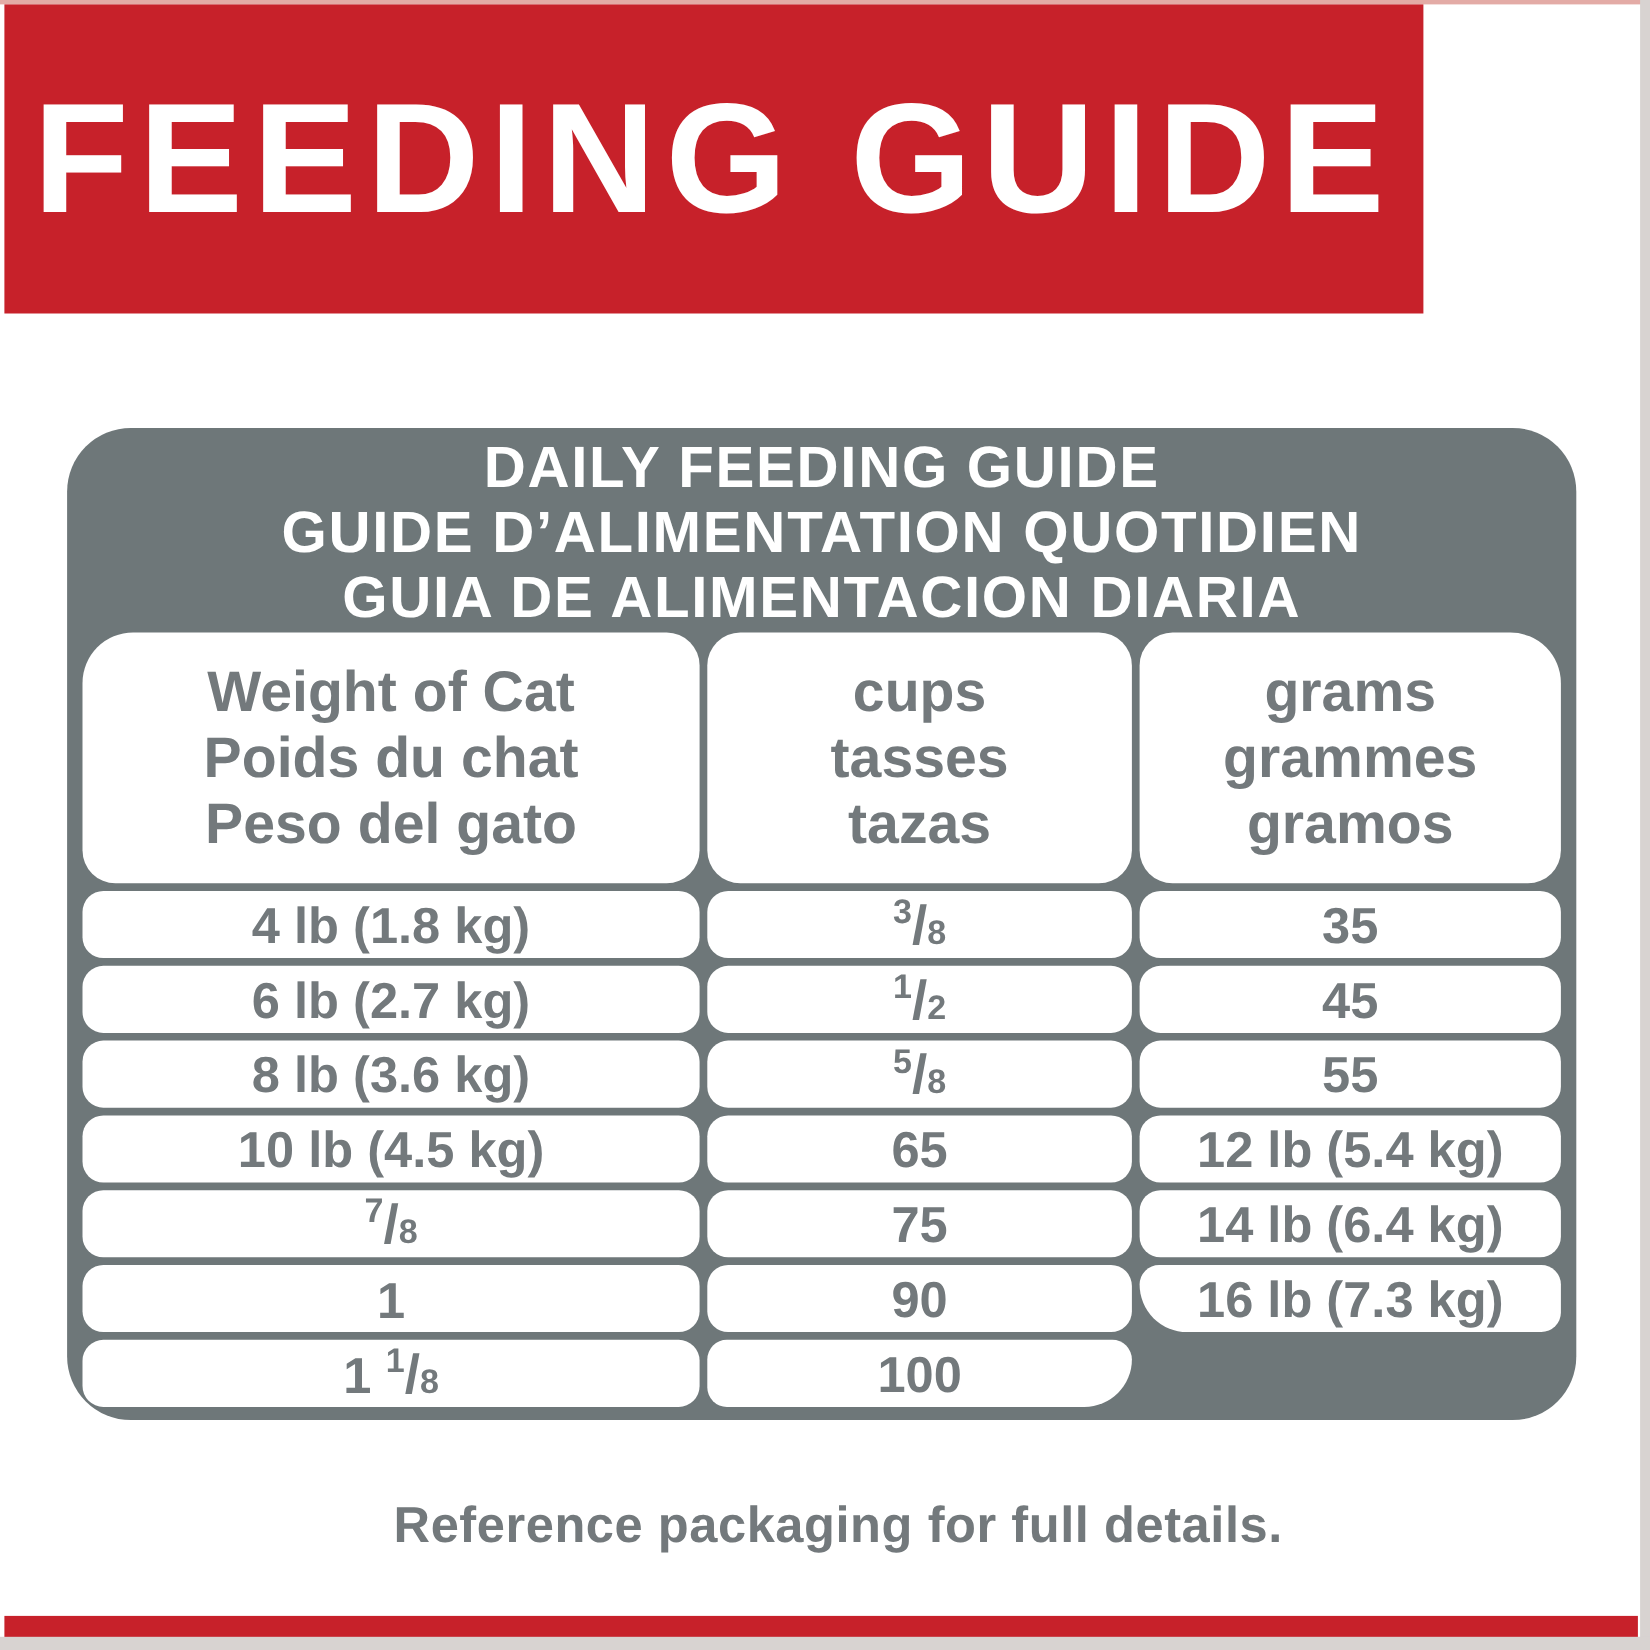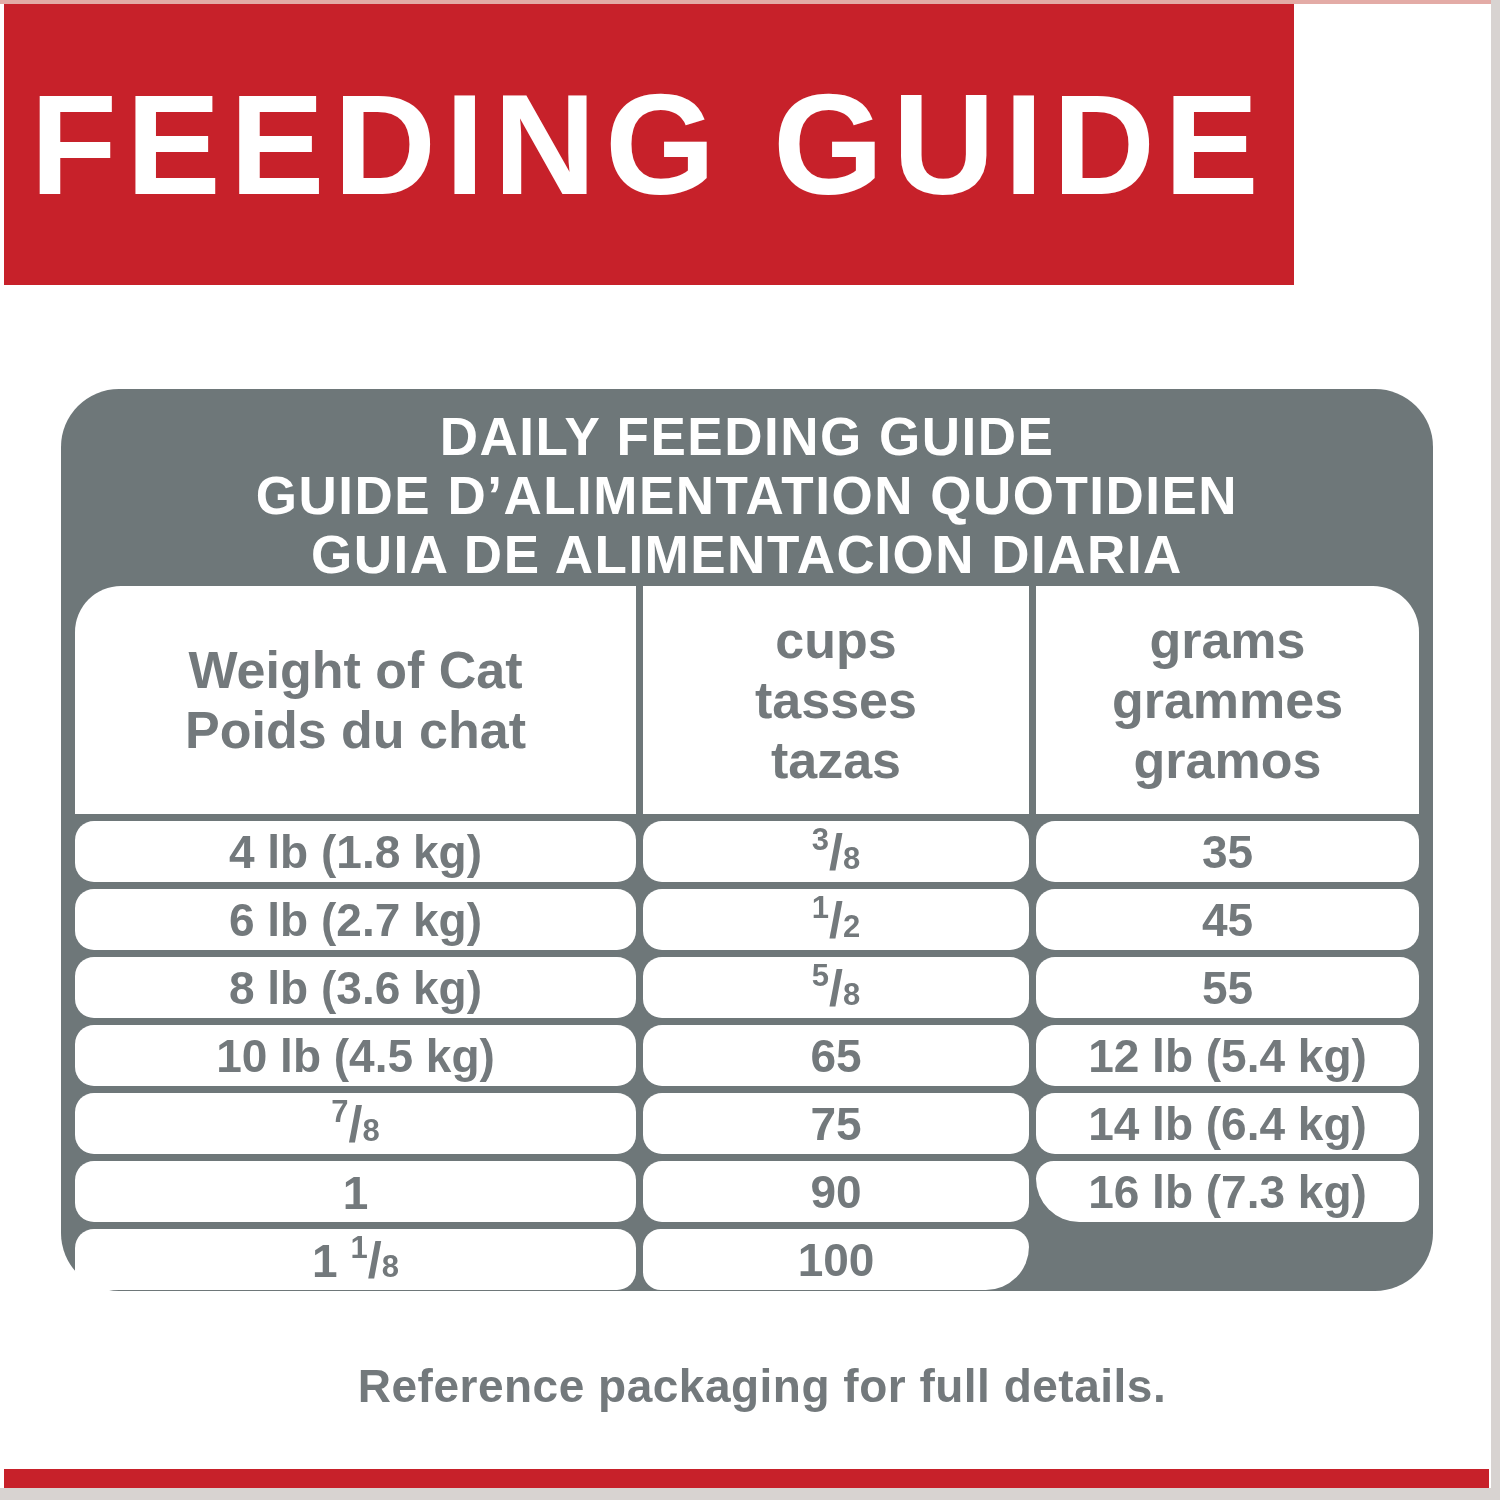--- a/index.html
+++ b/index.html
@@ -39,21 +39,21 @@
   .red-strip{
     position:absolute;left:4px;top:1469px;width:1485px;height:20px;
     background:var(--red);
   }
 
   
   .panel{
     position:absolute;left:61px;top:389px;width:1372px;height:902px;
     background:var(--panel-gray);
     border-radius:58px;
-    padding:11px 14px;
+    padding:0 14px;
   }
   .panel-title{
     height:186px;
     display:flex;flex-direction:column;justify-content:center;
     text-align:center;
     color:#ffffff;font-weight:bold;
     font-size:53px;line-height:59px;letter-spacing:1.5px;
     padding-top:4px;
     white-space:nowrap;
   }
@@ -66,21 +66,21 @@
     gap:7px;
     width:1344px;
   }
   .cell{
     background:#ffffff;
     display:flex;align-items:center;justify-content:center;
     color:var(--text-gray);
     font-weight:bold;
     white-space:nowrap;
   }
-  .head{font-size:52px;}
+  .head{font-size:52px;border-radius:30px;}
   .hlines{text-align:center;line-height:60px;}
   .data{font-size:46px;border-radius:19px;}
   .r-tl{border-top-left-radius:46px;}
   .r-tr{border-top-right-radius:46px;}
   .r-bl{border-bottom-left-radius:46px;}
   .r-br{border-bottom-right-radius:46px;}
 
   
   .cups{display:inline-block;}
   .whole{font-size:46px;}
@@ -114,20 +114,21 @@
     <div>GUIDE D’ALIMENTATION QUOTIDIEN</div>
     <div>GUIA DE ALIMENTACION DIARIA</div>
   </div>
 
   <div class="feed-table">
 
     <div class="cell head r-tl">
       <div class="hlines">
         <div>Weight of Cat</div>
         <div>Poids du chat</div>
+        <div>Peso del gato</div>
       </div>
     </div>
     <div class="cell head">
       <div class="hlines">
         <div>cups</div>
         <div>tasses</div>
         <div>tazas</div>
       </div>
     </div>
     <div class="cell head r-tr">

